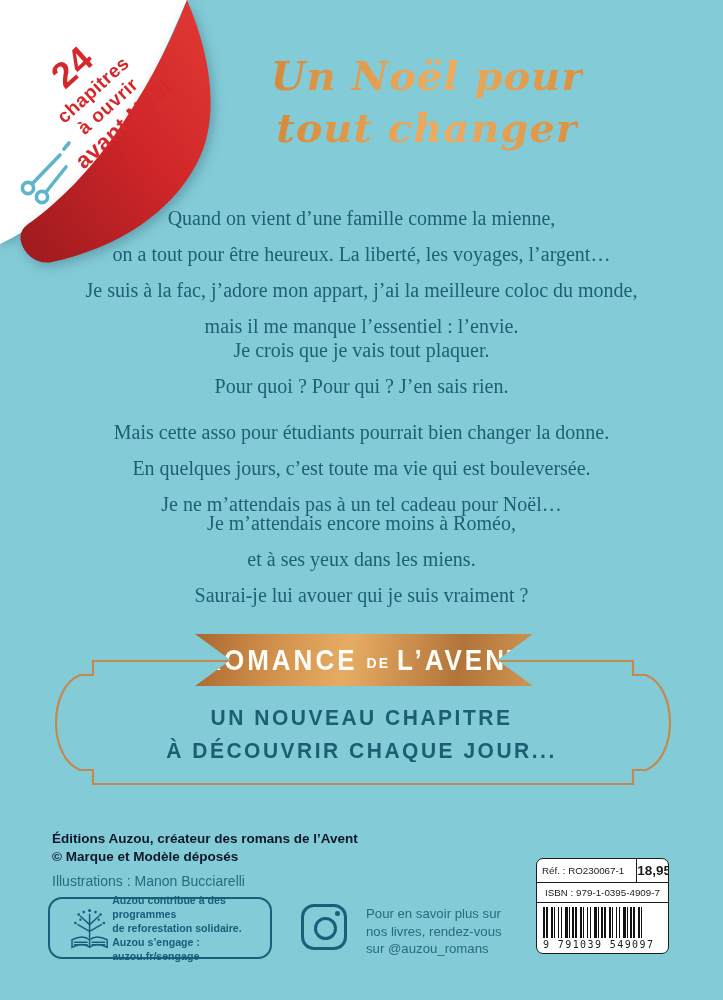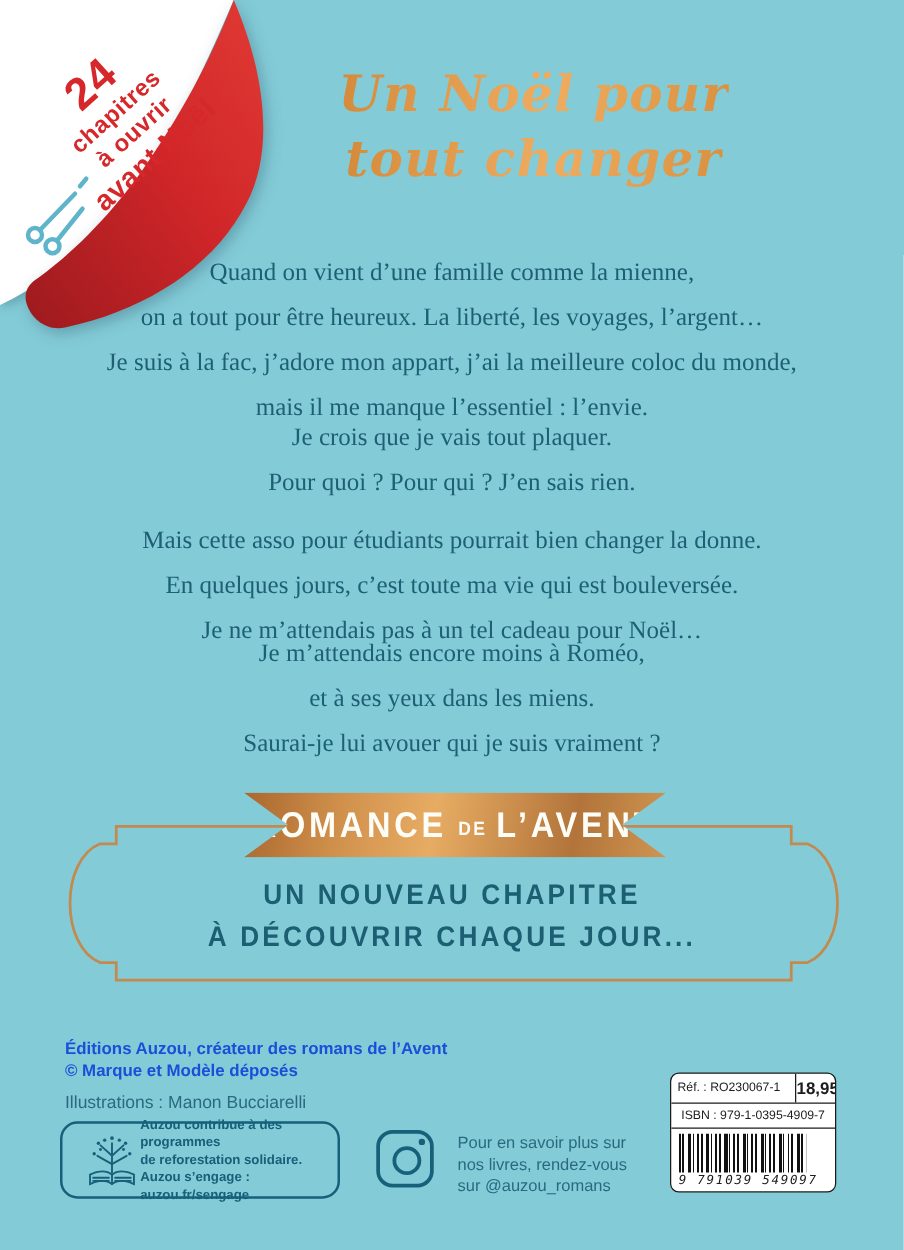--- a/index.html
+++ b/index.html
@@ -43,21 +43,21 @@
   }
   .ribbon-inner{display:flex;align-items:center;transform:scaleY(1.1);color:#fdfdf8;font-weight:bold;}
   .ribbon-inner .big{font-size:26px;letter-spacing:3px;}
   .ribbon-inner .small{font-size:14px;letter-spacing:2px;margin:0 7px 0 9px;padding-top:2px;}
   .frame-text{position:absolute;left:0;width:723px;top:700px;text-align:center;z-index:2;}
   .frame-text div{
     font-size:21px;line-height:33px;font-weight:bold;letter-spacing:2.5px;
     transform:scaleY(1.08);color:#1c5e72;
   }
   
-  .publisher{position:absolute;left:52px;top:830px;font-size:13.5px;line-height:17.5px;font-weight:bold;color:#1d4ed8;}
+  .publisher{position:absolute;left:52px;top:830px;font-size:13.5px;line-height:17.5px;font-weight:bold;color:#0f172a;}
   .illustrator{position:absolute;left:52px;top:873px;font-size:14px;color:#2a6a80;}
   .website{position:absolute;left:536px;top:837px;width:132px;text-align:center;font-size:15px;font-weight:bold;color:#16607a;margin-top:28px;}
   .eco-badge{
     position:absolute;left:48px;top:897px;width:224px;height:62px;
     border:2px solid #16607a;border-radius:14px;
     display:flex;align-items:center;padding:0 17px;box-sizing:border-box;
   }
   .eco-text{font-size:10.6px;line-height:14px;font-weight:bold;color:#16607a;}
   .insta{
     position:absolute;left:301px;top:904px;width:40px;height:40px;
@@ -71,21 +71,21 @@
   .price-label{
     position:absolute;left:536px;top:858px;width:131px;background:#fff;
     border:1.6px solid #1c1c1c;border-radius:7px;overflow:hidden;color:#1c1c1c;
   }
   .pl-row1{display:flex;align-items:stretch;border-bottom:1.4px solid #1c1c1c;height:23px;}
   .pl-ref{flex:1;display:flex;align-items:center;padding-left:5px;font-size:9.8px;white-space:nowrap;}
   .pl-price{width:47px;border-left:1.4px solid #1c1c1c;display:flex;align-items:center;justify-content:center;
     font-size:13.5px;font-weight:bold;white-space:nowrap;margin-left:12px;}
   .pl-isbn{height:19px;display:flex;align-items:center;justify-content:center;font-size:9.8px;
     border-bottom:1.4px solid #1c1c1c;white-space:nowrap;}
-  .pl-barcode{padding:4px 23px 3px 6px;font-style:italic;}
+  .pl-barcode{padding:4px 23px 3px 6px;}
   .bars{height:31px;
     background:repeating-linear-gradient(90deg,#111 0 1.5px,transparent 1.5px 3px,#111 3px 4.5px,transparent 4.5px 7.5px,#111 7.5px 10px,transparent 10px 11px,#111 11px 12px,transparent 12px 14.5px);
   }
   .bar-digits{font-family:"DejaVu Sans Mono",monospace;font-size:10px;letter-spacing:1.4px;
     text-align:center;margin-top:1px;white-space:nowrap;}
 </style>
 </head>
 <body>
 
 <div class="cover">

